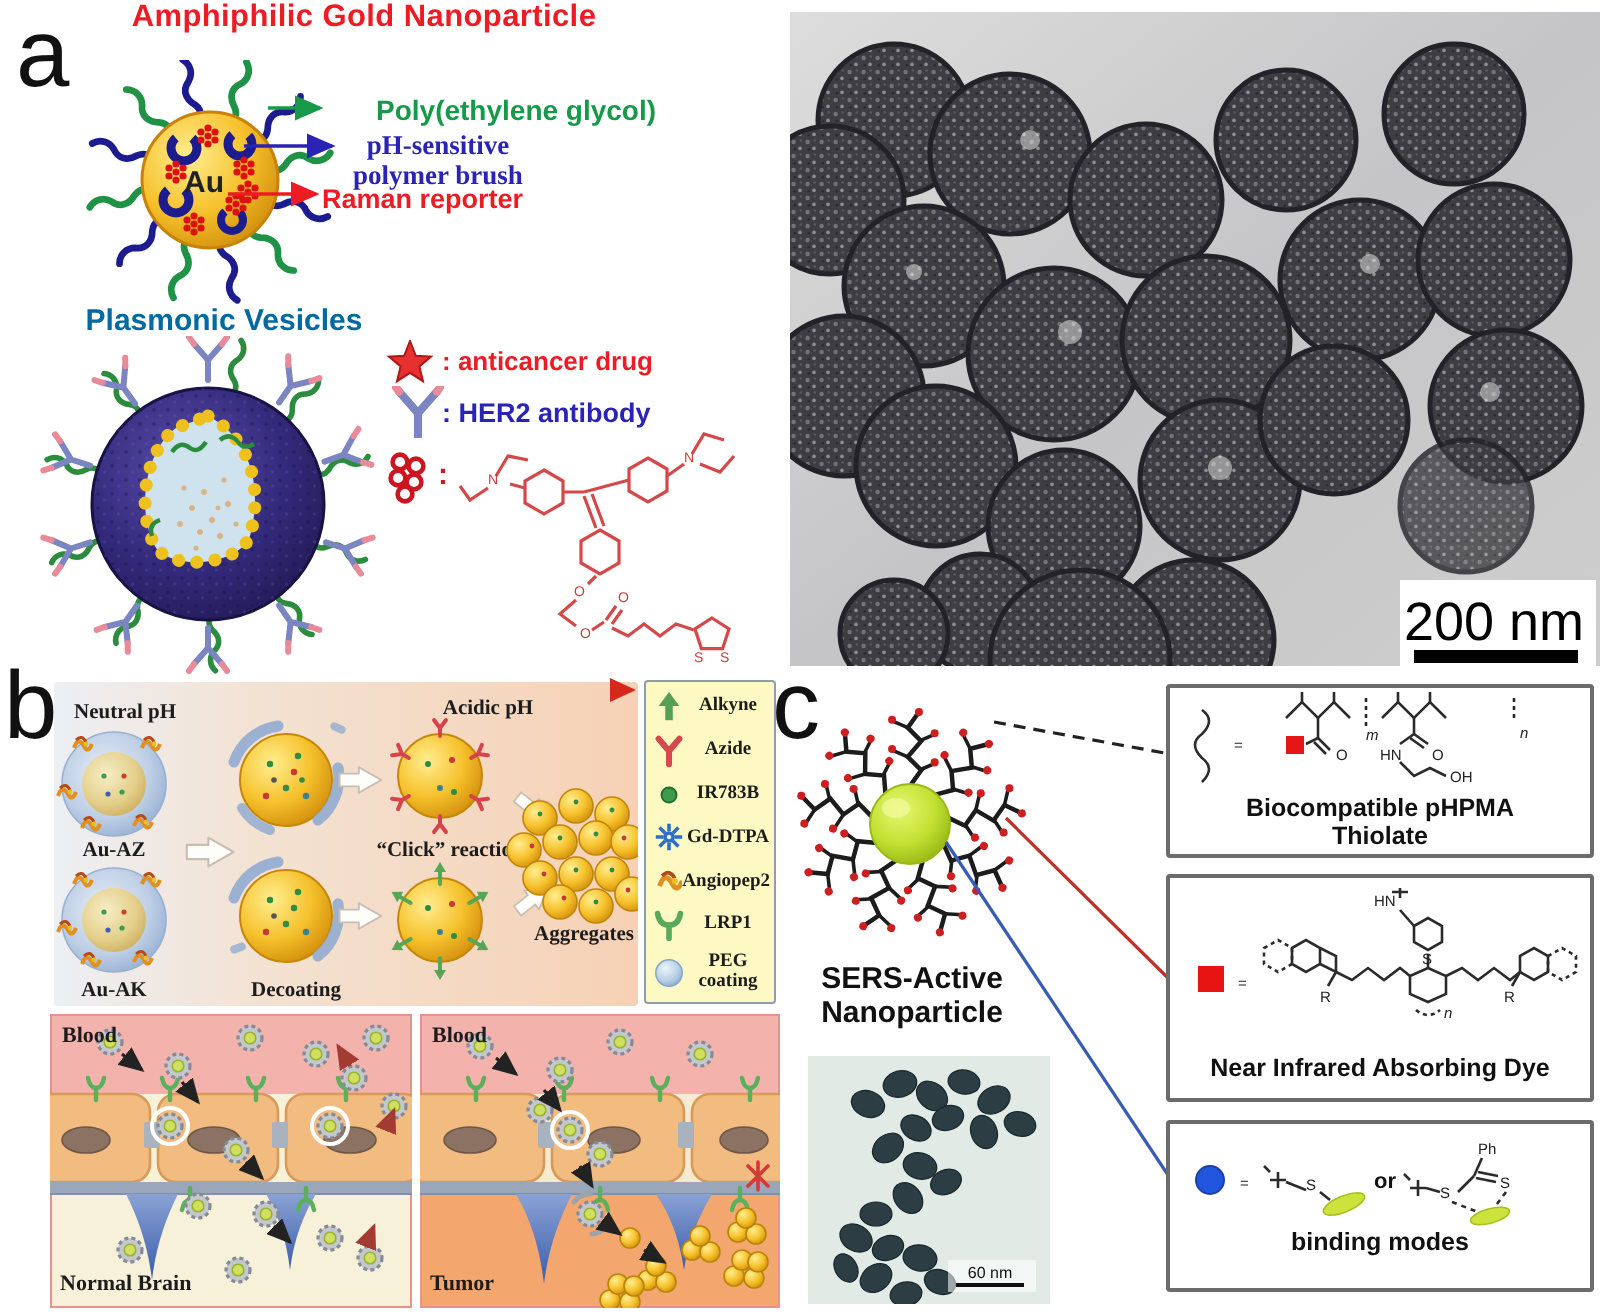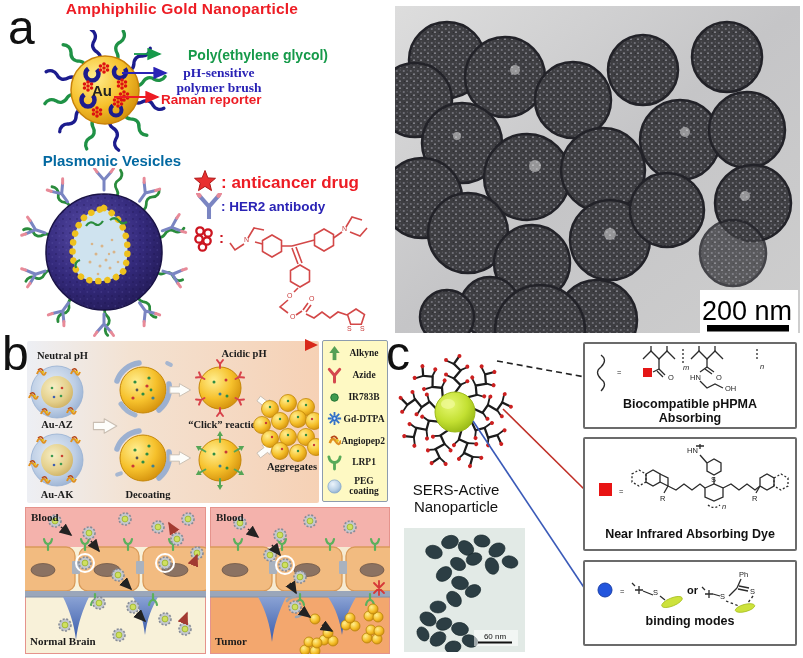--- a/index.html
+++ b/index.html
@@ -6,32 +6,32 @@
   .fig{position:relative;width:803px;height:658px;background:#ffffff;
        font-family:"Liberation Sans",sans-serif;overflow:hidden;}
   .abs{position:absolute;}
   .letter{font:400 48px "Liberation Sans",sans-serif;color:#111;line-height:1;}
   .a-title{font-weight:bold;font-size:15.5px;color:#ed1c24;text-align:center;letter-spacing:.2px;}
   .ves-title{font-weight:bold;font-size:15px;color:#0369a1;text-align:center;}
   .ann{font-weight:bold;white-space:nowrap;}
   .ann-green{color:#169a4a;font-size:14px;}
   .ann-blue{color:#2a23b5;font-size:13.5px;text-align:center;line-height:15px;}
   .ann-red{color:#ed1c24;font-size:13.5px;}
-  .leg-red{color:#ed1c24;font-weight:bold;font-size:17px;}
+  .leg-red{color:#ed1c24;font-weight:bold;font-size:13px;}
   .leg-blue{color:#2a23b5;font-weight:bold;font-size:13.5px;}
   .dye-colon{color:#cc1822;font-weight:bold;font-size:15px;}
   .serifb{font-family:"Liberation Serif",serif;font-weight:bold;fill:#1c1c1c;}
   .blegend{box-sizing:border-box;background:#fef9c3;border:1.5px solid #8d9cae;border-radius:2px;
            display:flex;flex-direction:column;justify-content:space-between;padding:4px 2px 4px 3px;}
   .blegend .row{display:flex;align-items:center;}
   .blegend .lab{flex:1;text-align:center;font-family:"Liberation Serif",serif;
                 font-weight:bold;font-size:9.5px;color:#1c1c1c;line-height:10.5px;}
   .cbox{box-sizing:border-box;background:#fff;border:2px solid #6b6b6b;border-radius:2px;}
   .cap{font-weight:bold;font-size:12.5px;color:#111;text-align:center;line-height:14px;}
-  .sers-title{font-weight:normal;font-size:15px;color:#111;text-align:center;line-height:17px;}
+  .sers-title{font-weight:bold;font-size:15px;color:#111;text-align:center;line-height:17px;}
   svg{display:block;}
   .chem{stroke:#2b2b2b;stroke-width:1.3;fill:none;}
   .chemtxt{font-family:"Liberation Sans",sans-serif;font-size:7.5px;fill:#222;}
   .dchem{stroke:#d34848;stroke-width:1.6;fill:none;}
   .dtxt{font-family:"Liberation Sans",sans-serif;font-size:7px;fill:#c93b3b;}
 </style>
 </head>
 <body>
 
 <div class="fig">
@@ -753,21 +753,21 @@
       </g>
       <rect x="56" y="23" width="9" height="9" fill="#e41616"></rect>
       <text class="chemtxt" x="81" y="35">O</text>
       <text class="chemtxt" x="96" y="25" font-style="italic">m</text>
       <text class="chemtxt" x="103" y="35">HN</text>
       <text class="chemtxt" x="129" y="35">O</text>
       <text class="chemtxt" x="138" y="46">OH</text>
       <text class="chemtxt" x="173" y="24" font-style="italic">n</text>
     </svg>
     <div class="cap">Biocompatible pHPMA</div>
-    <div class="cap">Absorbing</div>
+    <div class="cap">Thiolate</div>
   </div>
 
   <div class="abs cbox" style="left:583px;top:437px;width:214px;height:114px;">
     <svg width="206" height="80" viewBox="0 0 206 80" style="margin:2px auto 0;">
       <rect x="12" y="42" width="13" height="13" fill="#e81414"></rect>
       <text class="chemtxt" x="32" y="53" font-size="11">=</text>
       <g class="chem" stroke-width="1.1">
         <polygon points="45,33 52,29 59,33 59,41 52,45 45,41" stroke-dasharray="2 2"></polygon>
         <polygon points="59,33 66,29 73,33 73,41 66,45 59,41"></polygon>
         <path d="M73,33 L81,37 L81,45 L73,41"></path>

